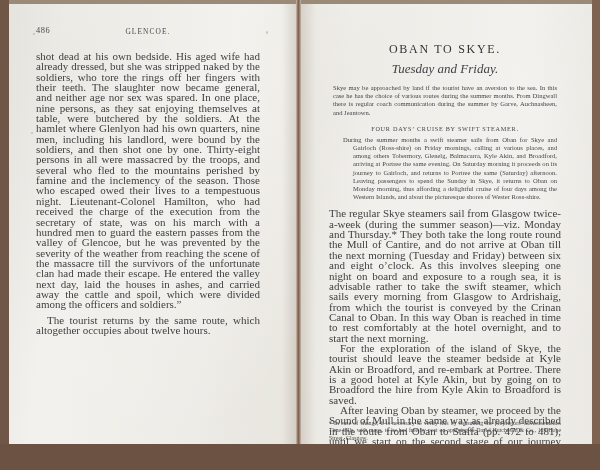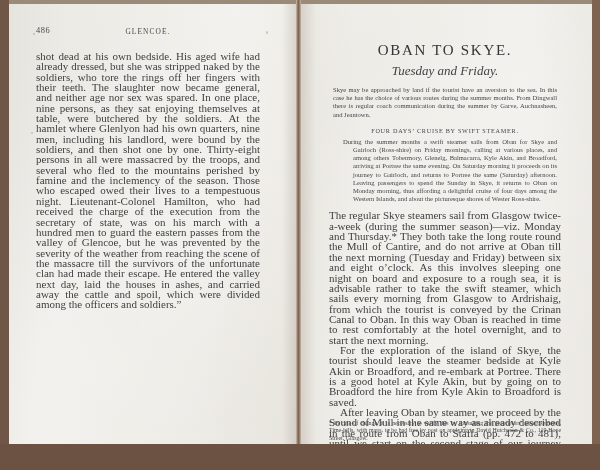--- a/index.html
+++ b/index.html
@@ -111,21 +111,21 @@
   p.body.noindent { text-indent: 0; }
   p.body + p.body { margin-top: 0; }
 
   .gap-sm { height: 5px; }
   .gap-md { height: 9px; }
 
   
   .chapter-title {
     margin: 0;
     text-align: center;
-    font-size: 15px;
+    font-size: 12px;
     letter-spacing: 1.7px;
     font-weight: normal;
     color: #343436;
   }
   .chapter-sub {
     margin: 4px 0 0 0;
     text-align: center;
     font-size: 13px;
     font-style: italic;
     color: #414143;
@@ -196,20 +196,21 @@
       <span class="running-head">GLENCOE.</span>
     </div>
 
     <div class="gap-md"></div>
 
     <p class="body noindent">shot dead at his own bedside. His aged wife had already dressed, but she was stripped naked by the soldiers, who tore the rings off her fingers with their teeth. The slaughter now became general, and neither age nor sex was spared. In one place, nine persons, as they sat enjoying themselves at table, were butchered by the soldiers. At the hamlet where Glenlyon had his own quarters, nine men, including his landlord, were bound by the soldiers, and then shot one by one. Thirty-eight persons in all were massacred by the troops, and several who fled to the mountains perished by famine and the inclemency of the season. Those who escaped owed their lives to a tempestuous night. Lieutenant-Colonel Hamilton, who had received the charge of the execution from the secretary of state, was on his march with a hundred men to guard the eastern passes from the valley of Glencoe, but he was prevented by the severity of the weather from reaching the scene of the massacre till the survivors of the unfortunate clan had made their escape. He entered the valley next day, laid the houses in ashes, and carried away the cattle and spoil, which were divided among the officers and soldiers.”</p>
 
     <div class="gap-sm"></div>
 
 
+    <p class="body">The tourist returns by the same route, which altogether occupies about twelve hours.</p>
   </div>
 
   <div class="col col-right">
 
 
     <div style="height:16px"></div>
 
     <h1 class="chapter-title">OBAN TO SKYE.</h1>
 
     <p class="chapter-sub">Tuesday and Friday.</p>

